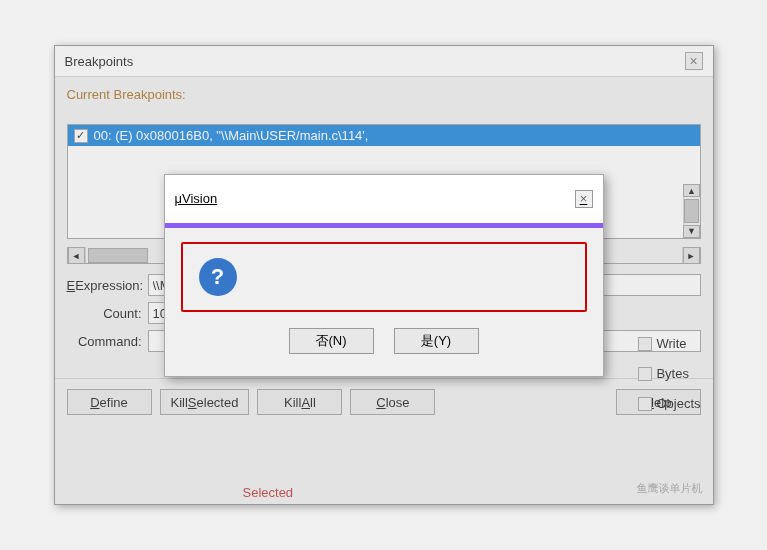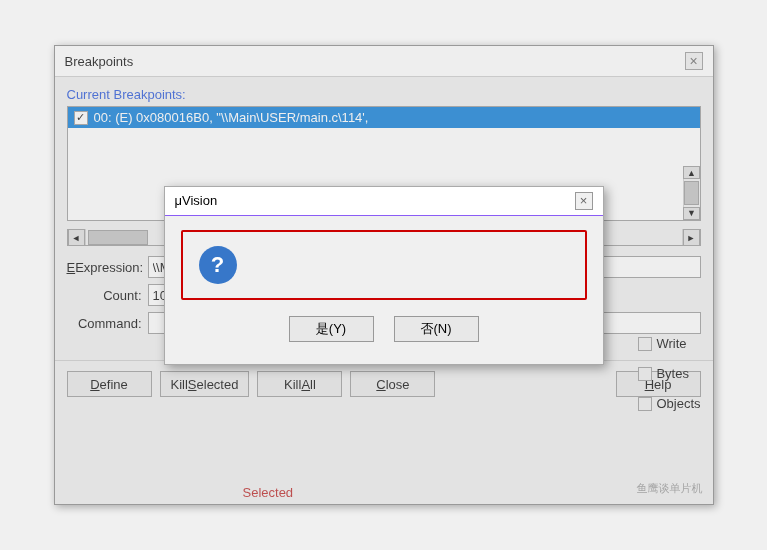--- a/index.html
+++ b/index.html
@@ -53,22 +53,22 @@
       border: 1px solid #999;
       line-height: 1;
     }
 
     .dialog-body {
       padding: 10px 12px;
     }
 
     .section-label {
       font-size: 13px;
-      color: #1d4ed8;
-      margin-bottom: 4px;
+      color: #a16207;
+      margin-bottom: 22px;
       text-decoration: none;
     }
 
     
     .breakpoints-list {
       border: 1px solid #999;
       background: #fff;
       height: 60px;
       overflow: hidden;
       margin-bottom: 0;
@@ -237,25 +237,26 @@
     
     .sub-dialog {
       background: #f0f0f0;
       border: 1px solid #aaa;
       box-shadow: 3px 3px 10px rgba(0,0,0,0.35);
       width: 440px;
     }
 
     .sub-titlebar {
       background: #fff;
-      padding: 5px 10px;
+      padding: 15px 10px;
       display: flex;
       align-items: center;
       justify-content: space-between;
-      border-bottom: 1px solid #8b5cf6;
+      border-bottom: 5px solid #8b5cf6;
+      text-decoration: underline;
     }
 
     .sub-title {
       font-size: 13px;
       font-weight: normal;
     }
 
     .sub-close {
       width: 18px;
       height: 18px;
@@ -442,21 +443,21 @@
         <div class="sub-close">×</div>
       </div>
 
       <div class="sub-body">
 
         <div class="message-box">
           <div class="question-icon">?</div>
         </div>
 
         <div class="sub-buttons">
+          <button class="sub-btn">否(N)</button>
           <button class="sub-btn">是(Y)</button>
-          <button class="sub-btn">否(N)</button>
         </div>
 
       </div>
     </div>
   </div>
 
 </div>
 
 </body></html>

